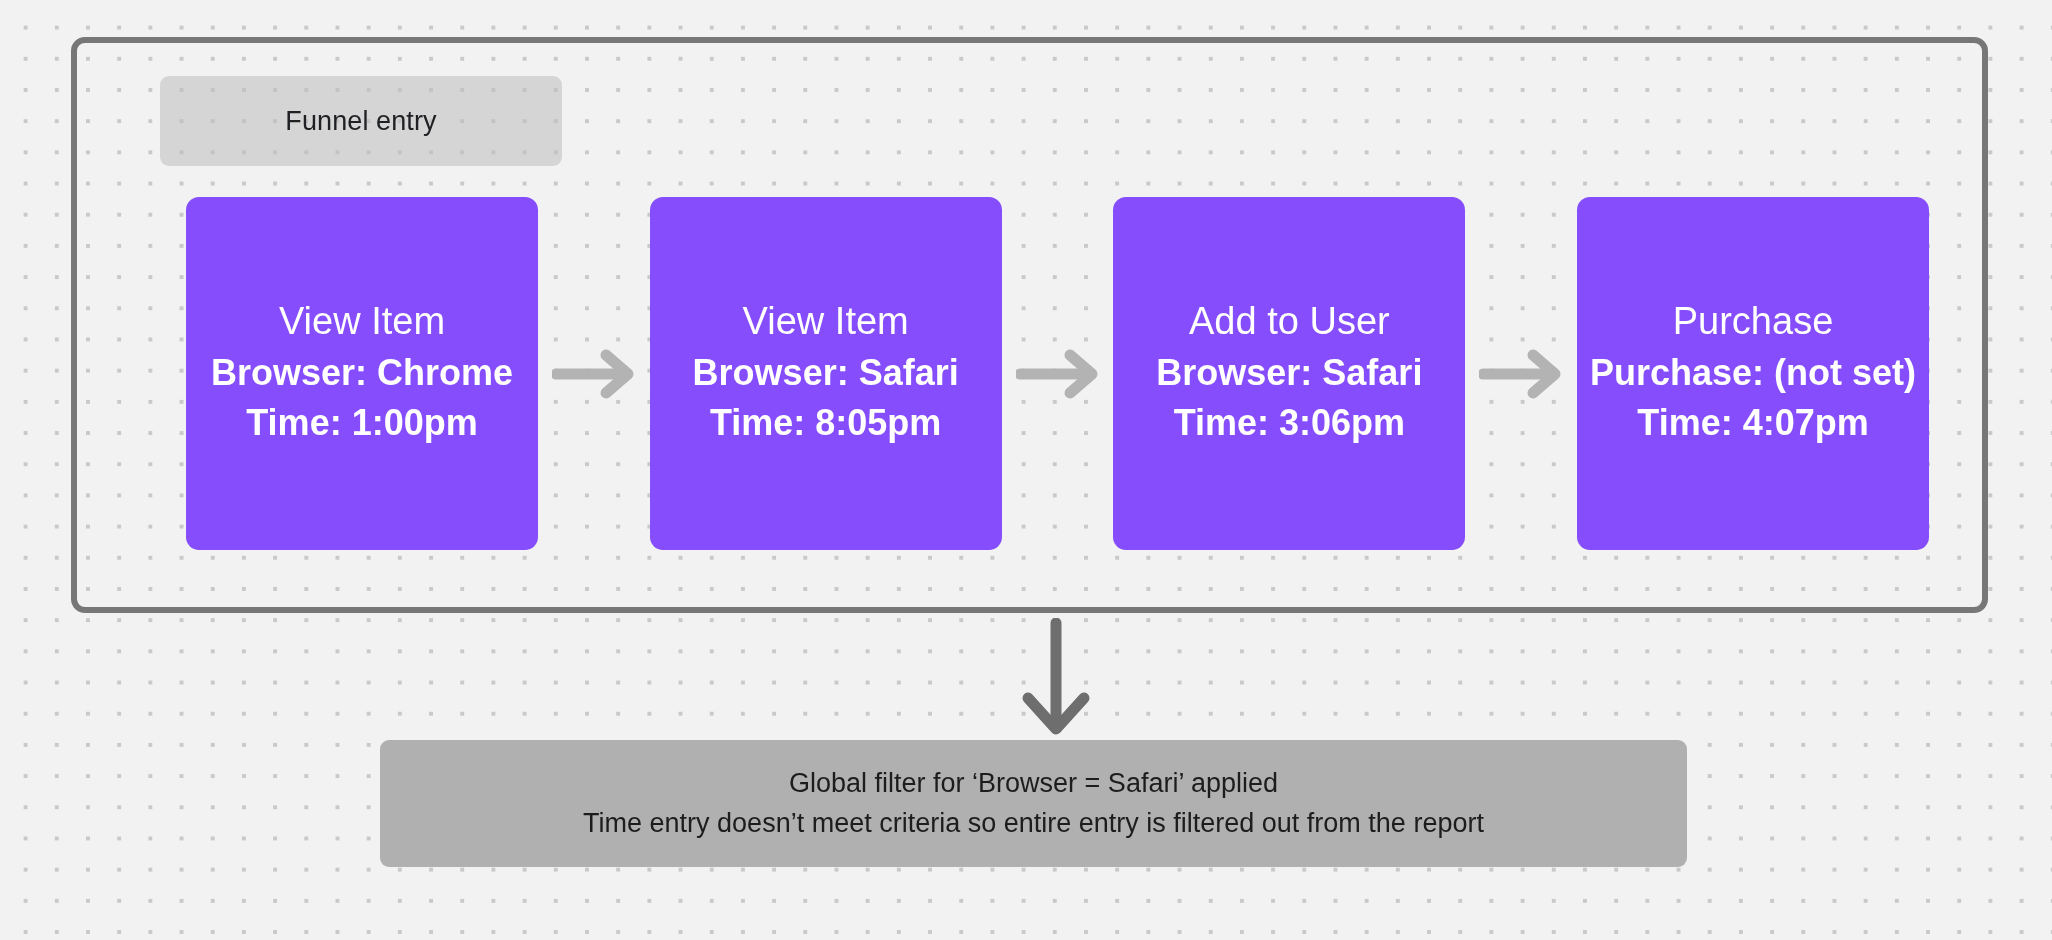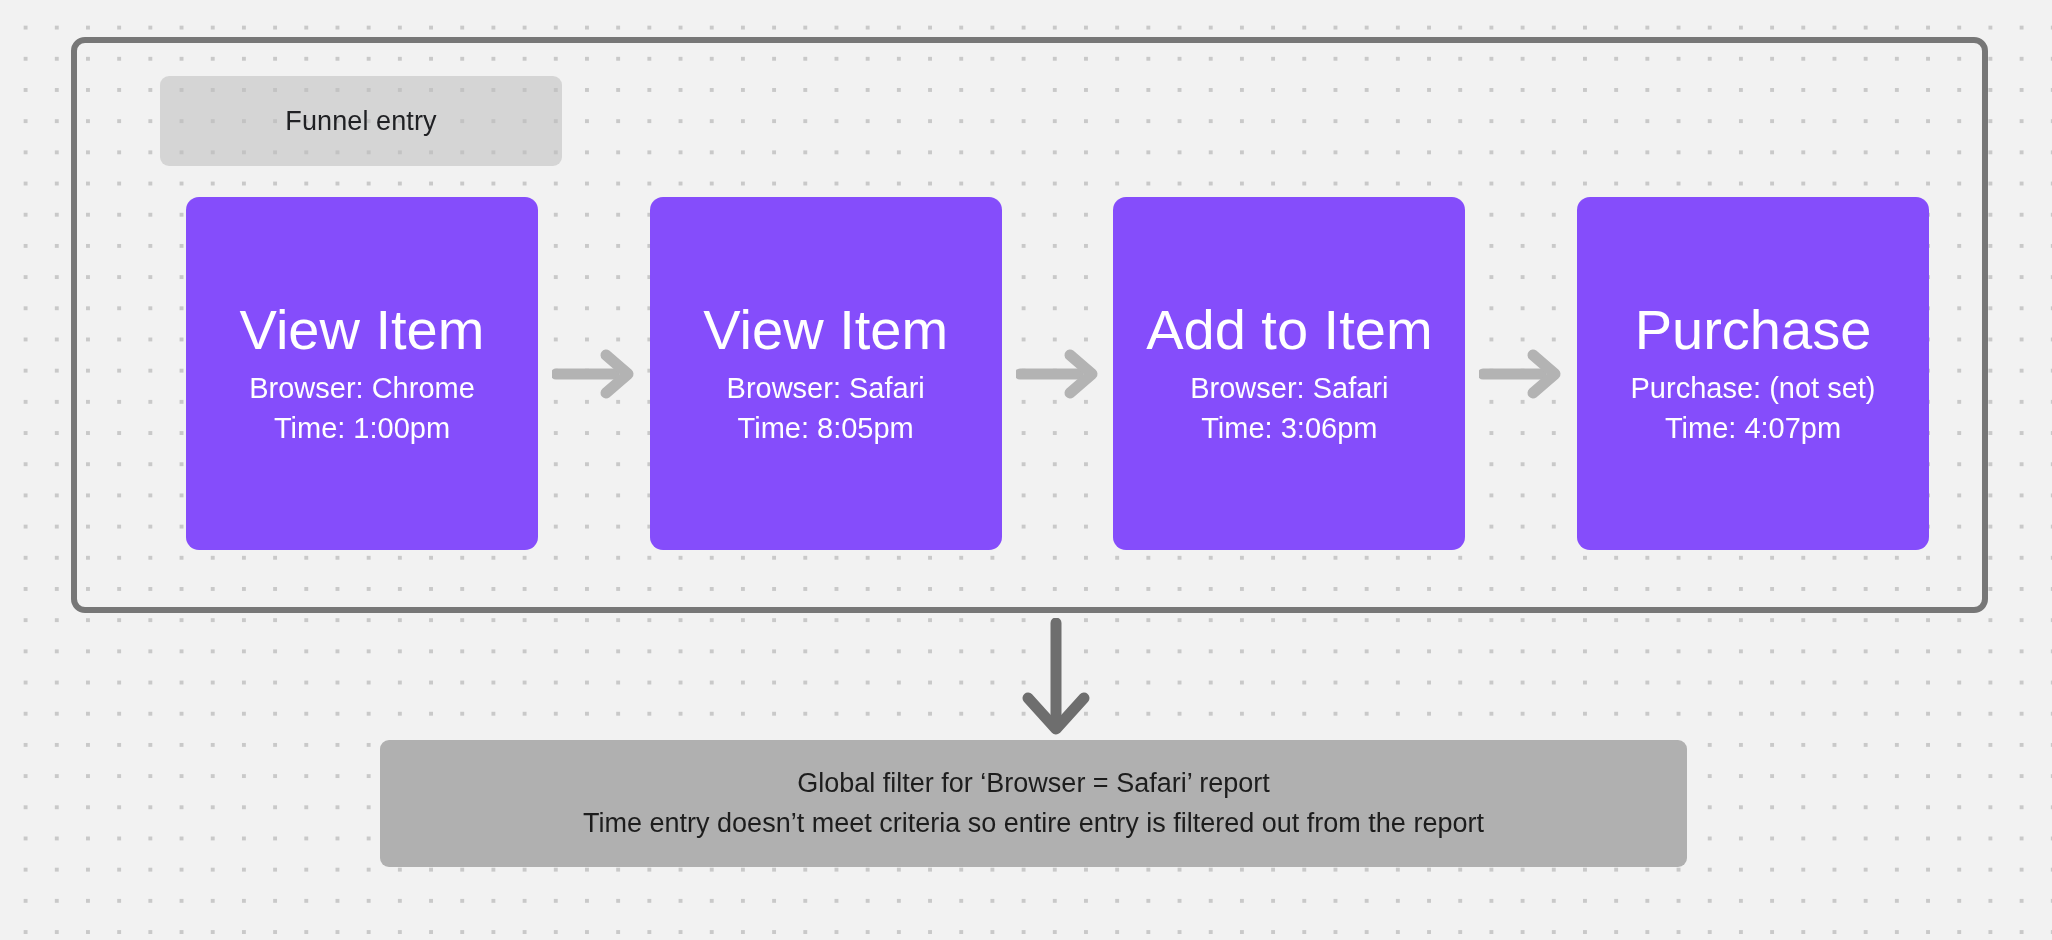--- a/index.html
+++ b/index.html
@@ -71,30 +71,30 @@
     box-sizing: border-box;
     display: flex;
     flex-direction: column;
     align-items: center;
     justify-content: center;
     color: #ffffff;
     text-align: center;
     padding: 0 8px;
   }
   .step-title {
-    font-size: 56px;
+    font-size: 38px;
     line-height: 1.12;
     font-weight: 400;
     margin-bottom: 6px;
     white-space: nowrap;
   }
   .step-meta {
-    font-size: 29px;
+    font-size: 36px;
     line-height: 1.38;
-    font-weight: 400;
+    font-weight: 700;
     white-space: nowrap;
   }
 
   
   .step-arrow {
     flex: 1 1 auto;
     height: 60px;
     position: relative;
     display: flex;
     align-items: center;
@@ -167,21 +167,21 @@
   </div>
 
   <div class="step-arrow">
     <svg width="84" height="56" viewBox="0 0 84 56" aria-hidden="true">
       <line x1="4" y1="28" x2="62" y2="28" stroke="#b3b3b3" stroke-width="11" stroke-linecap="round"></line>
       <polyline points="54,9 76,28 54,47" fill="none" stroke="#b3b3b3" stroke-width="11" stroke-linecap="round" stroke-linejoin="round"></polyline>
     </svg>
   </div>
 
   <div class="step-card">
-    <div class="step-title">Add to Item</div>
+    <div class="step-title">Add to User</div>
     <div class="step-meta">Browser: Safari</div>
     <div class="step-meta">Time: 3:06pm</div>
   </div>
 
   <div class="step-arrow">
     <svg width="84" height="56" viewBox="0 0 84 56" aria-hidden="true">
       <line x1="4" y1="28" x2="62" y2="28" stroke="#b3b3b3" stroke-width="11" stroke-linecap="round"></line>
       <polyline points="54,9 76,28 54,47" fill="none" stroke="#b3b3b3" stroke-width="11" stroke-linecap="round" stroke-linejoin="round"></polyline>
     </svg>
   </div>
@@ -195,15 +195,15 @@
 </div>
 
 <div id="down-arrow">
   <svg width="110" height="118" viewBox="0 0 110 118" aria-hidden="true">
     <line x1="55" y1="5" x2="55" y2="100" stroke="#6e6e6e" stroke-width="11" stroke-linecap="round"></line>
     <polyline points="27,80 55,111 83,80" fill="none" stroke="#6e6e6e" stroke-width="11" stroke-linecap="round" stroke-linejoin="round"></polyline>
   </svg>
 </div>
 
 <div id="filter-note">
-  <div class="note-line">Global filter for ‘Browser = Safari’ report</div>
+  <div class="note-line">Global filter for ‘Browser = Safari’ applied</div>
   <div class="note-line">Time entry doesn’t meet criteria so entire entry is filtered out from the report</div>
 </div>
 
 </body></html>

